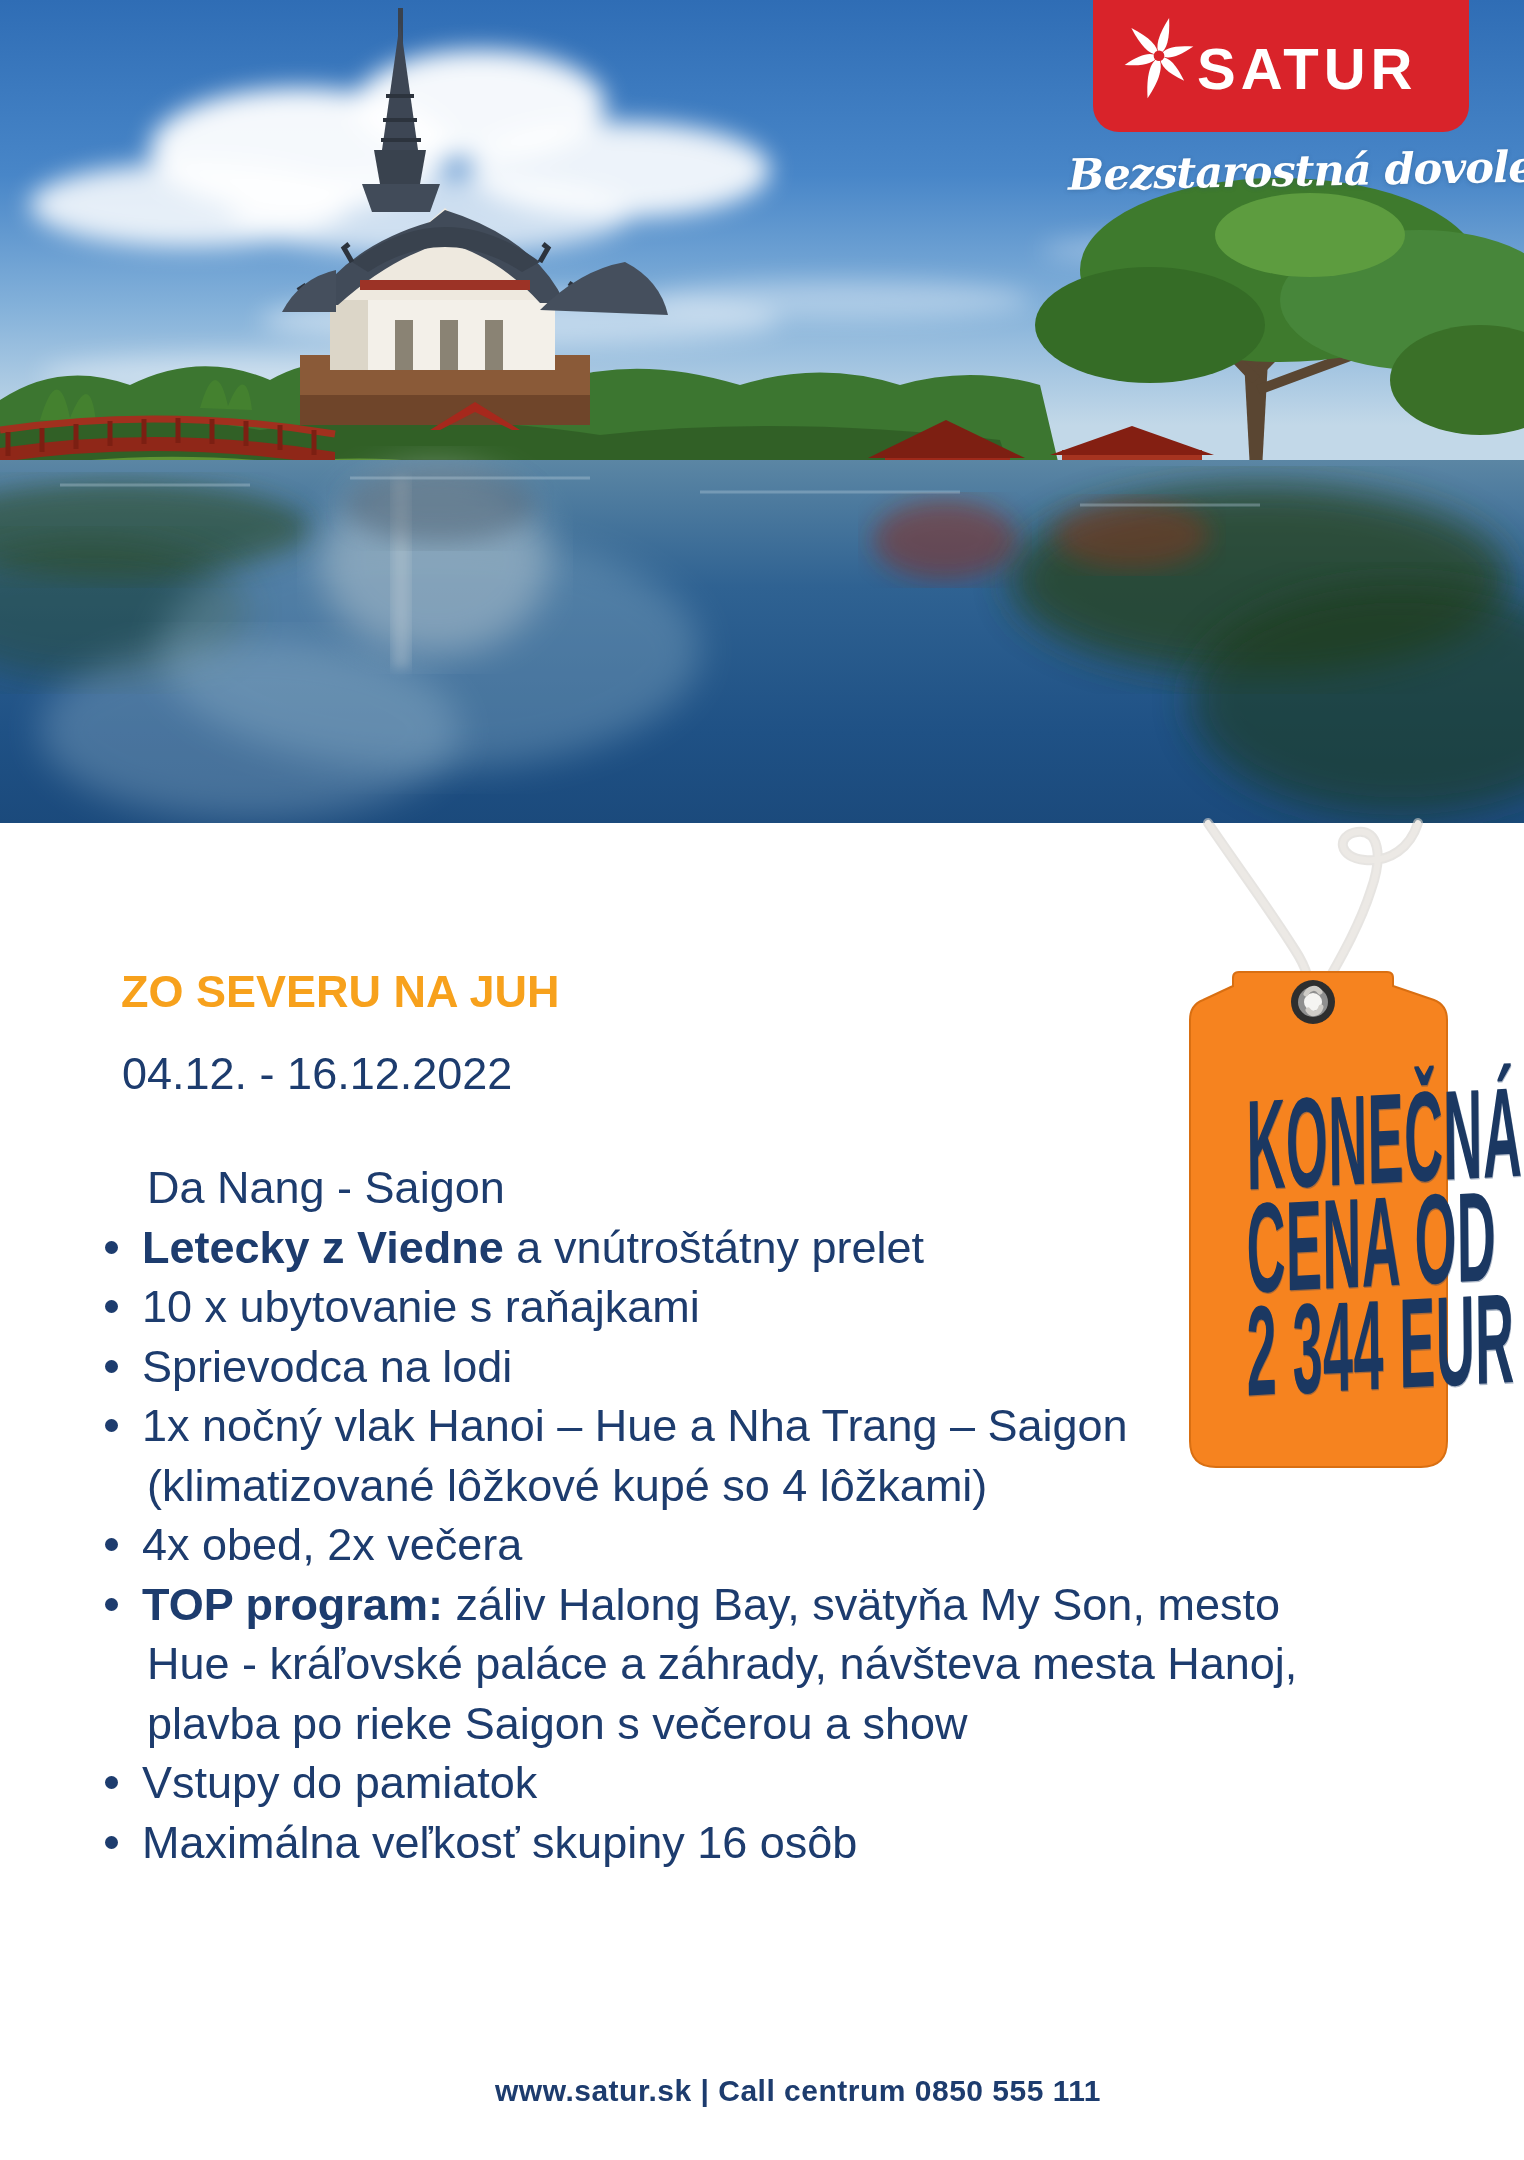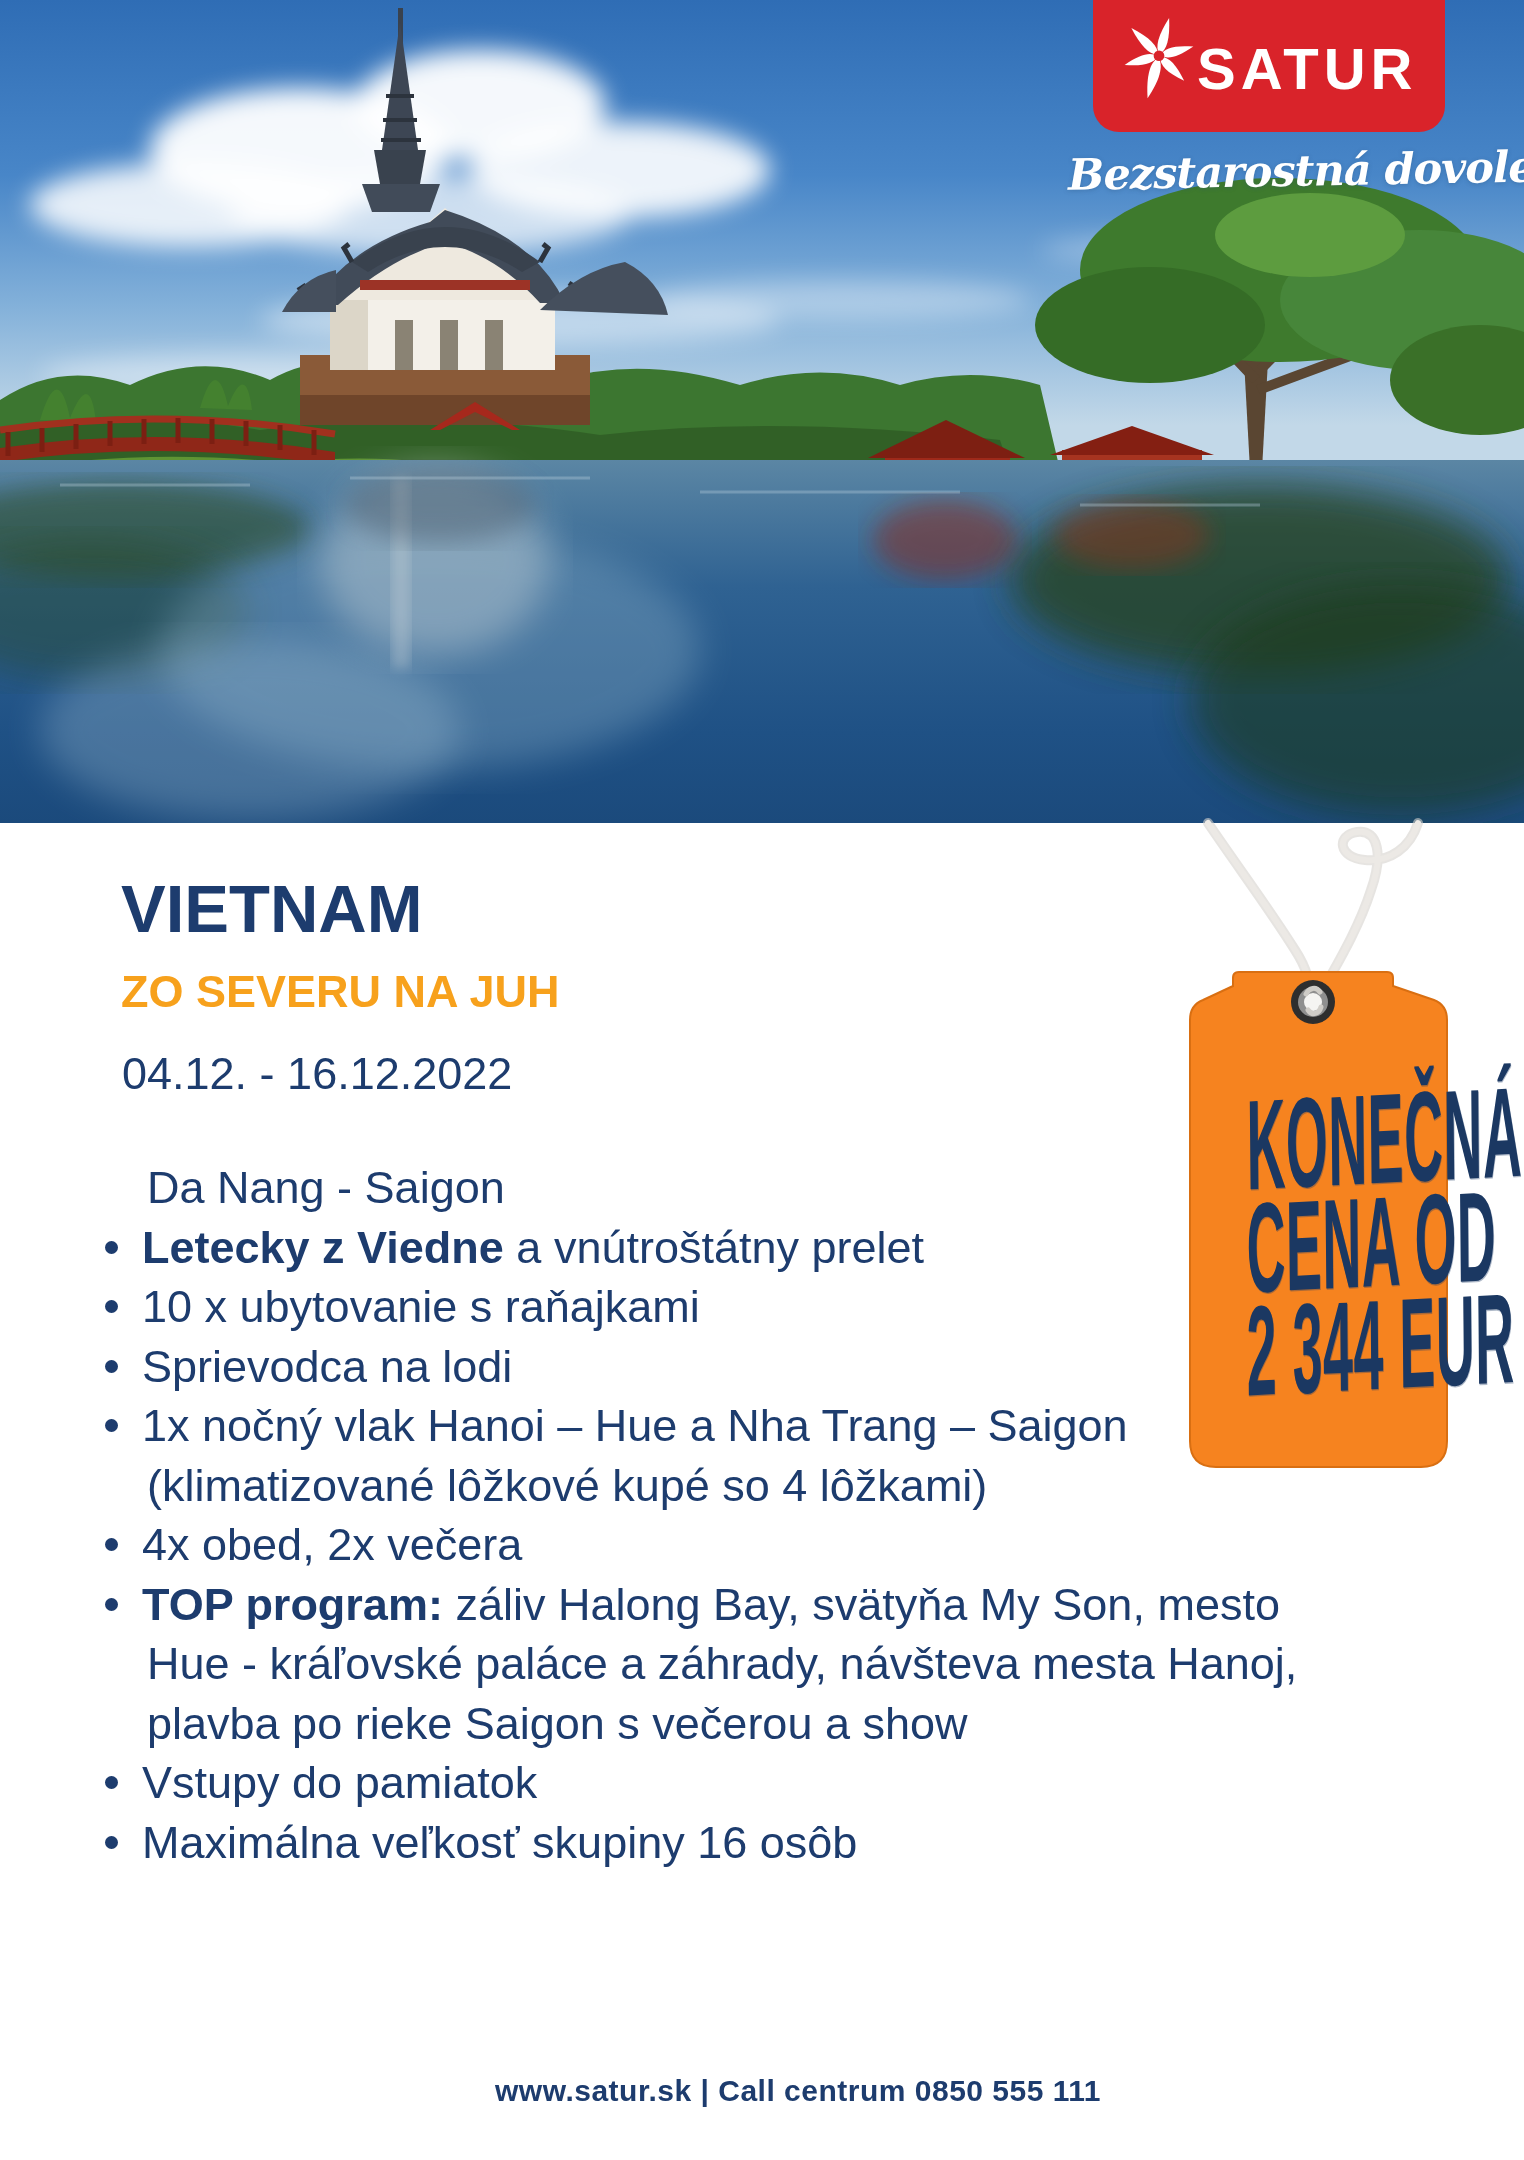--- a/index.html
+++ b/index.html
@@ -2,21 +2,21 @@
 <html><head>
 <meta charset="utf-8">
 <style>
   html,body{margin:0;padding:0;background:#888;}
   .page{position:relative;width:1524px;height:2160px;background:#fff;overflow:hidden;
         font-family:"Liberation Sans",sans-serif;}
   
   .hero{position:absolute;left:0;top:0;width:1524px;height:823px;}
   
   .logo-box{position:absolute;left:1093px;top:0;width:352px;height:132px;
-            background:var(--red);border-radius:0 0 26px 26px;}
+            background:var(--red);border-radius:0 0 26px 26px;padding-left:24px;}
   .logo-star{position:absolute;left:26px;top:10px;width:80px;height:95px;}
   .logo-word{position:absolute;left:104px;top:40px;color:#fff;font-weight:bold;
              font-size:58px;letter-spacing:5px;line-height:58px;}
   .tagline{position:absolute;left:1068px;top:146px;width:430px;color:#fff;
            font-family:"DejaVu Serif",serif;font-style:italic;font-weight:bold;
            font-size:43px;letter-spacing:-1px;transform:rotate(-1deg);white-space:nowrap;
            text-shadow:0 1px 4px rgba(40,80,120,.35);}
   
   .t-country{position:absolute;left:121px;top:870px;font-size:67px;font-weight:bold;
              color:var(--navy);letter-spacing:0;}
@@ -182,21 +182,20 @@
         <path transform="rotate(195) scale(1,1.18)" d="M0,-42 C8,-22 8,-8 0,-2 C-8,-8 -8,-22 0,-42 Z"></path>
         <path transform="rotate(255)" d="M0,-40 C7,-20 7,-8 0,-2 C-7,-8 -7,-20 0,-40 Z"></path>
         <path transform="rotate(315)" d="M0,-44 C7,-22 7,-8 0,-2 C-7,-8 -7,-22 0,-44 Z"></path>
       </g>
       <circle cx="0" cy="0" r="6" fill="#d9232a"></circle>
     </svg>
     <div class="logo-word">SATUR</div>
   </div>
   <div class="tagline">Bezstarostná dovolenka</div>
 
-  <div class="t-country">VIETNAM</div>
   <div class="t-sub">ZO SEVERU NA JUH</div>
   <div class="t-date">04.12. - 16.12.2022</div>
 
   <ul class="hl-list">
       <li class="hl cont"><span>Da Nang - Saigon</span></li>
       <li class="hl bullet"><span class="b">Letecky z Viedne</span><span> a vnútroštátny prelet</span></li>
       <li class="hl bullet"><span>10 x ubytovanie s raňajkami</span></li>
       <li class="hl bullet"><span>Sprievodca na lodi</span></li>
       <li class="hl bullet"><span>1x nočný vlak Hanoi – Hue a Nha Trang – Saigon</span></li>
       <li class="hl cont"><span>(klimatizované lôžkové kupé so 4 lôžkami)</span></li>

